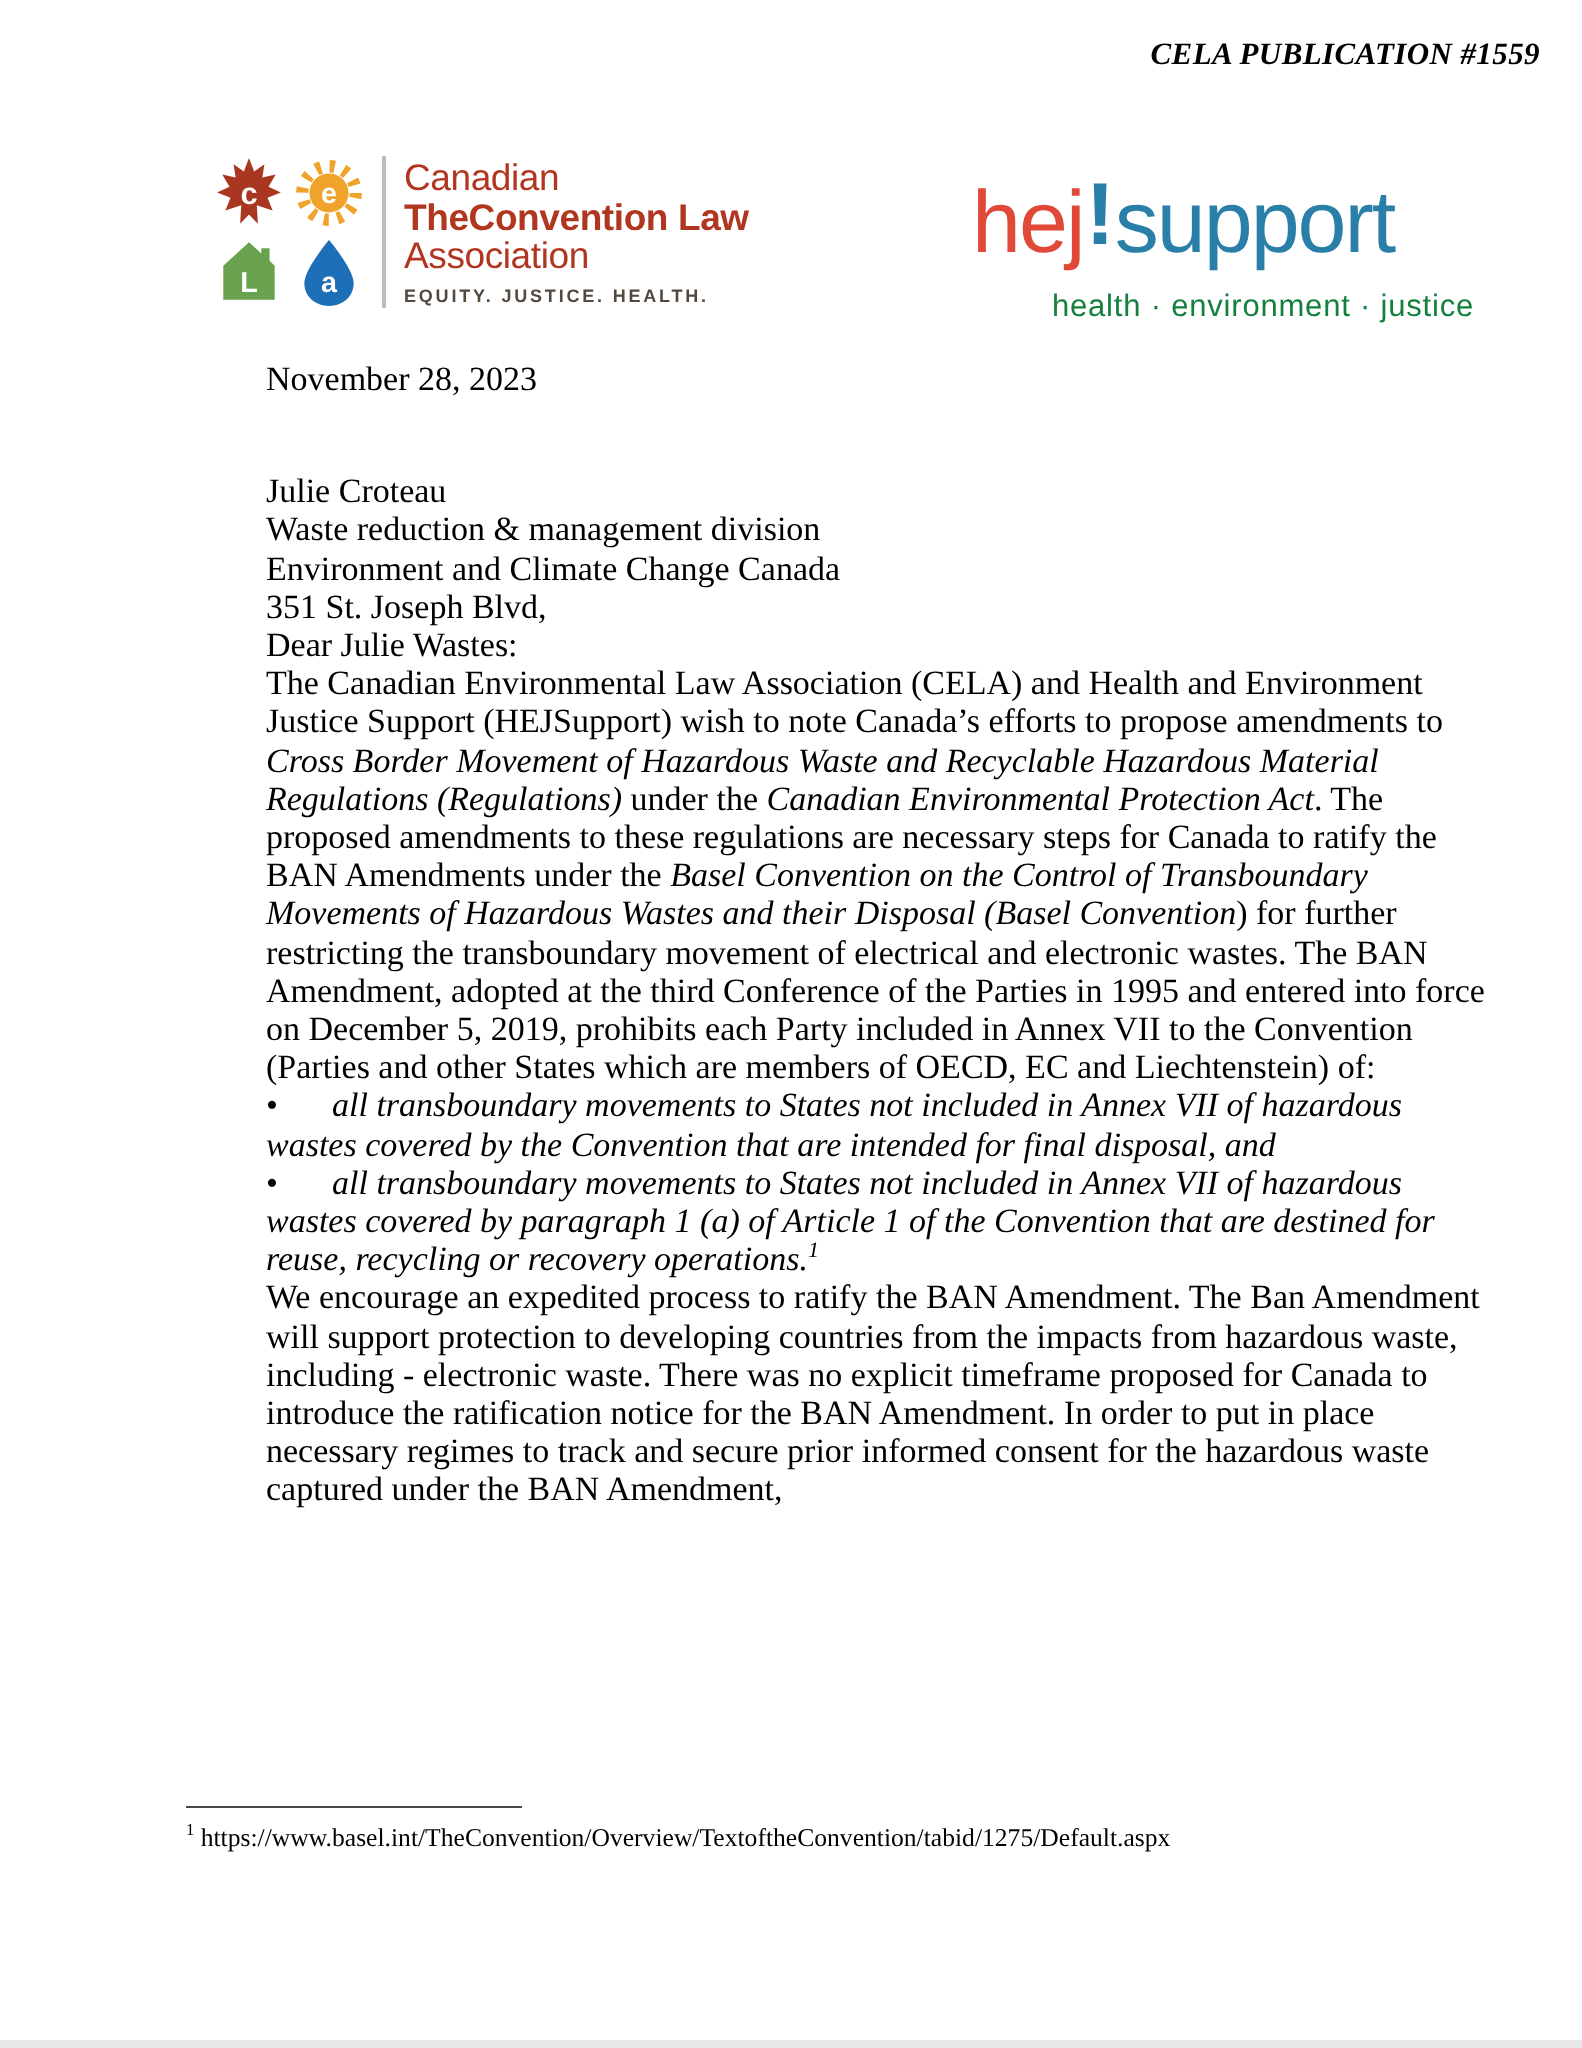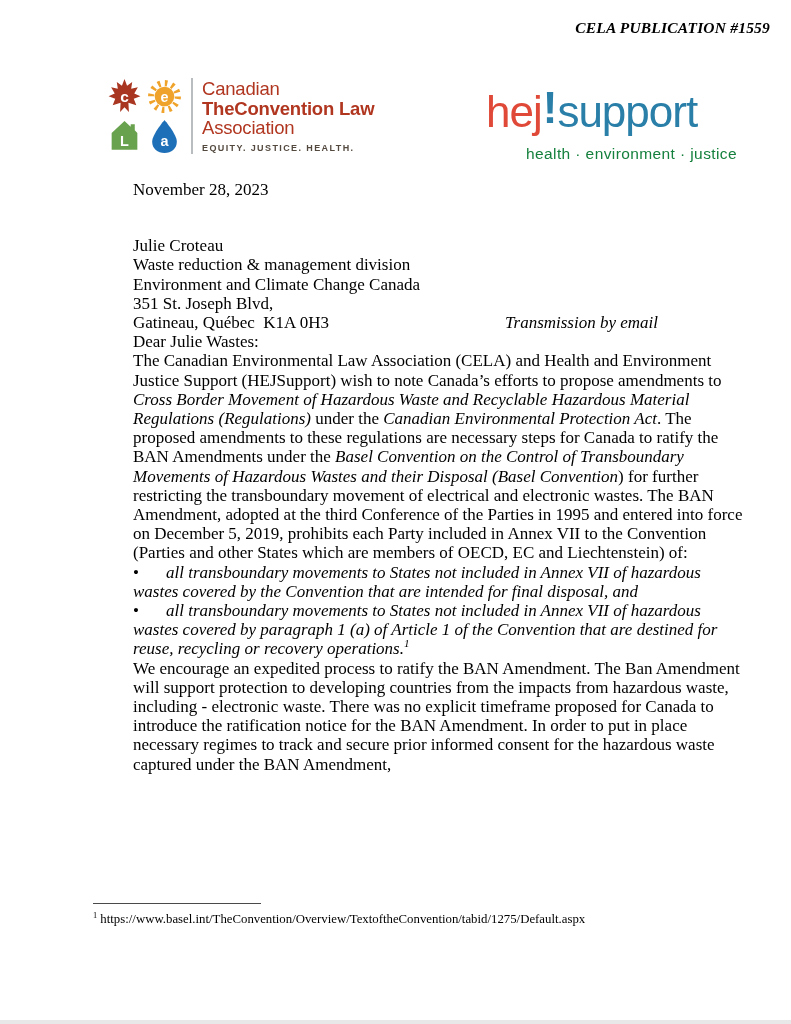--- a/index.html
+++ b/index.html
@@ -97,24 +97,20 @@
   </div>
 
   <div class="letter">
     <p class="date">November 28, 2023</p>
 
     <div class="recipient">
       <p>Julie Croteau</p>
       <p>Waste reduction &amp; management division</p>
       <p>Environment and Climate Change Canada</p>
       <p>351 St. Joseph Blvd,</p>
-      <p class="addr-last-row">
-        <span>Gatineau, Québec&nbsp; K1A 0H3</span>
-        <span class="transmission">Transmission by email</span>
-      </p>
     </div>
 
     <p class="salutation">Dear Julie Wastes:</p>
 
 
     <p class="para1">The Canadian Environmental Law Association (CELA) and Health and Environment Justice Support (HEJSupport) wish to note Canada’s efforts to propose amendments to <i>Cross Border Movement of Hazardous Waste and Recyclable Hazardous Material Regulations (Regulations)</i> under the <i>Canadian Environmental Protection Act</i>. The proposed amendments to these regulations are necessary steps for Canada to ratify the BAN Amendments under the <i>Basel Convention on the Control of Transboundary Movements of Hazardous Wastes and their Disposal (Basel Convention</i>) for further restricting the transboundary movement of electrical and electronic wastes. The BAN Amendment, adopted at the third Conference of the Parties in 1995 and entered into force on December 5, 2019, prohibits each Party included in Annex VII to the Convention (Parties and other States which are members of OECD, EC and Liechtenstein) of:</p>
 
     <p class="bullet-item"><span class="bullet-marker">•</span><span><i>all transboundary movements to States not included in Annex VII of hazardous wastes covered by the Convention that are intended for final disposal, and</i></span></p>
     <p class="bullet-item"><span class="bullet-marker">•</span><span><i>all transboundary movements to States not included in Annex VII of hazardous wastes covered by paragraph 1 (a) of Article 1 of the Convention that are destined for reuse, recycling or recovery operations.</i><i><sup>1</sup></i></span></p>
 

